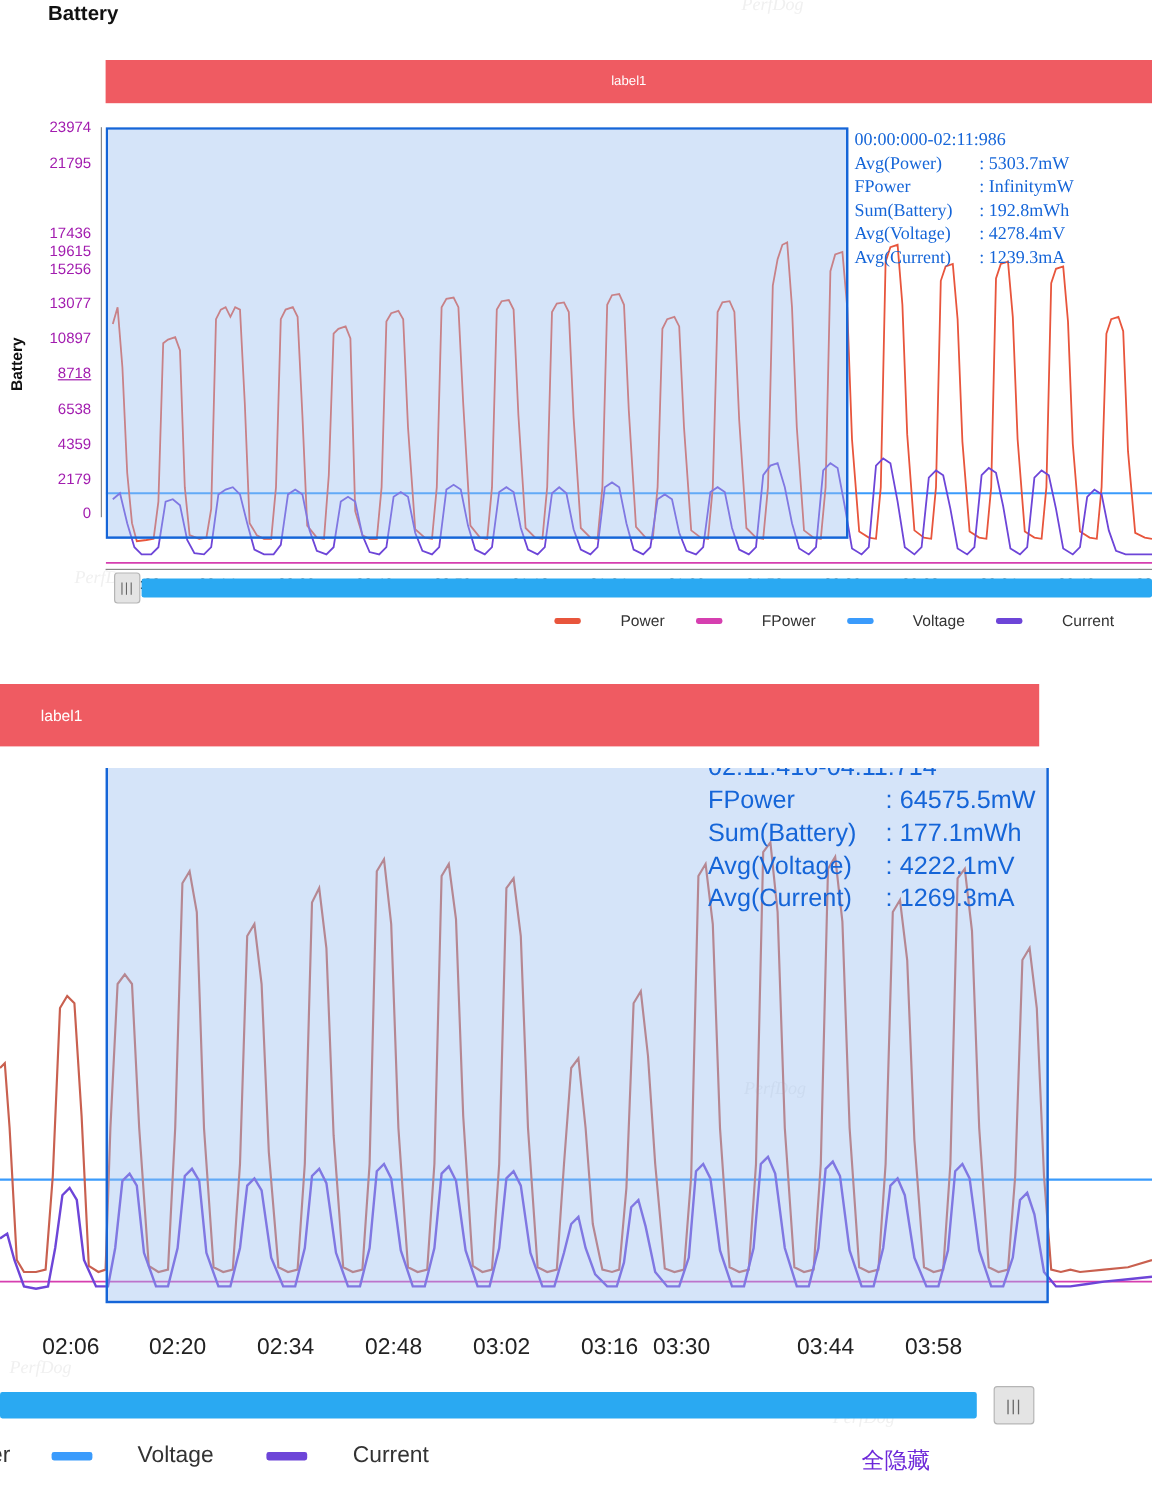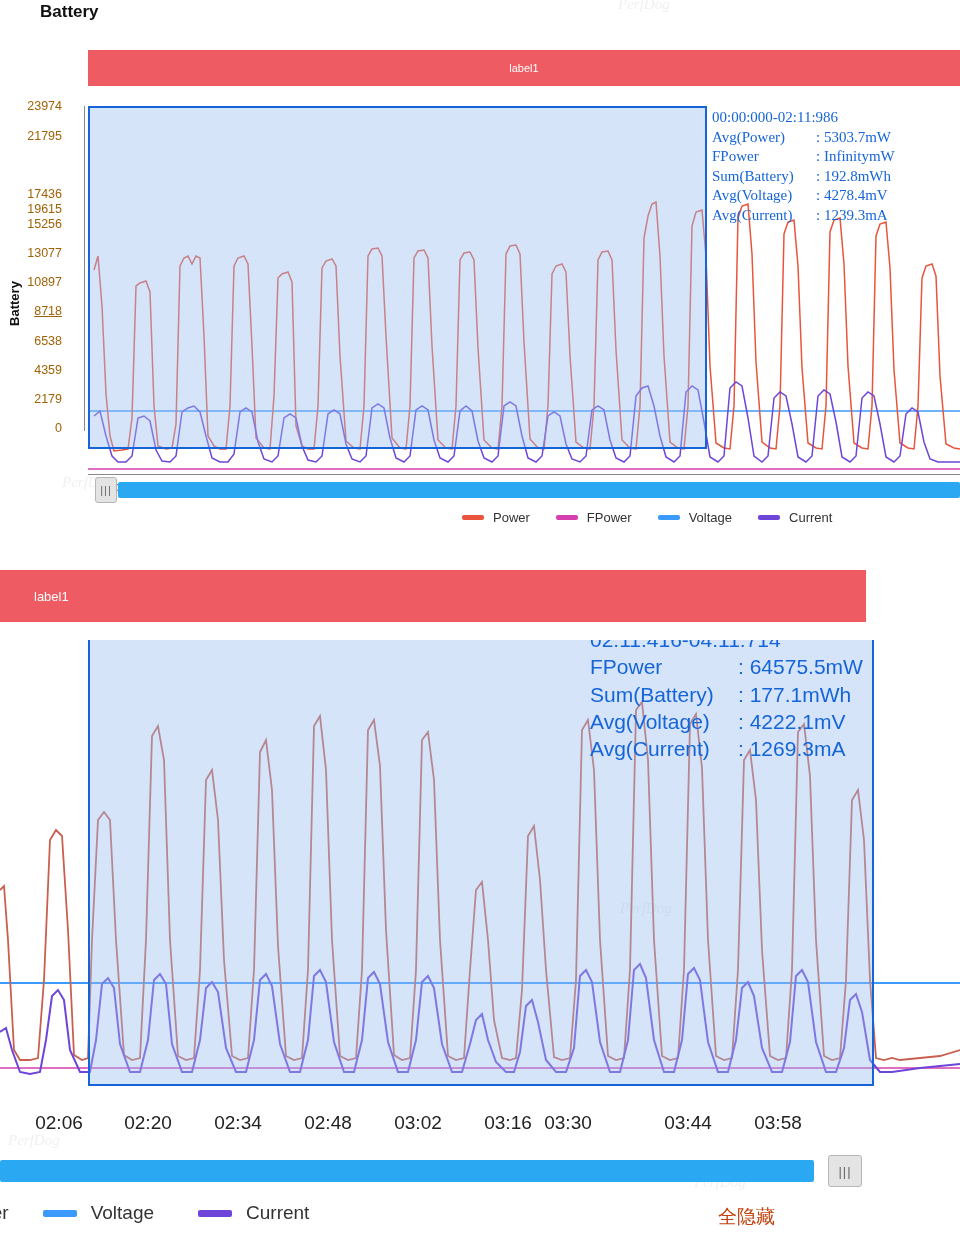--- a/index.html
+++ b/index.html
@@ -72,23 +72,23 @@
   }
   .c1-yaxis {
     position: absolute;
     left: 0;
     top: 60px;
     width: 86px;
     height: 380px;
   }
   .y-tick {
     position: absolute;
-    right: 24px;
+    right: 10px;
     font-size: 12.5px;
-    color: #a16207;
+    color: #a21caf;
     text-align: right;
     transform: translateY(-50%);
     white-space: nowrap;
   }
   .y-axis-title {
     position: absolute;
     left: -26px;
     top: 196px;
     font-size: 13px;
     font-weight: bold;
@@ -159,20 +159,21 @@
   
   .legend {
     position: absolute;
     display: flex;
     align-items: center;
   }
   .legend-item {
     display: flex;
     align-items: center;
     margin-right: 26px;
+    gap: 24px;
   }
   .legend-swatch {
     width: 22px;
     height: 5px;
     border-radius: 2px;
     margin-right: 9px;
   }
   .legend-text { font-size: 13px; color: #333; }
 
   
@@ -211,21 +212,21 @@
   .c2-scroll { left: 0; top: 600px; width: 814px; height: 22px; }
   .c2-handle { left: 828px; top: 595px; width: 34px; height: 32px; font-size: 13px;}
   .c2-legend { left: 0; top: 642px; }
   .c2-legend .legend-text { font-size: 19px; }
   .c2-legend .legend-swatch { width: 34px; height: 7px; margin-right: 14px; }
   .hide-all {
     position: absolute;
     left: 718px;
     top: 644px;
     font-size: 19px;
-    color: #c2410c;
+    color: #6d28d9;
     cursor: pointer;
   }
 </style>
 </head>
 <body>
 
 <div id="page">
 
   <div class="watermark" style="left:618px;top:-4px;">PerfDog</div>
   <div class="watermark" style="left:62px;top:474px;">PerfDog</div>

